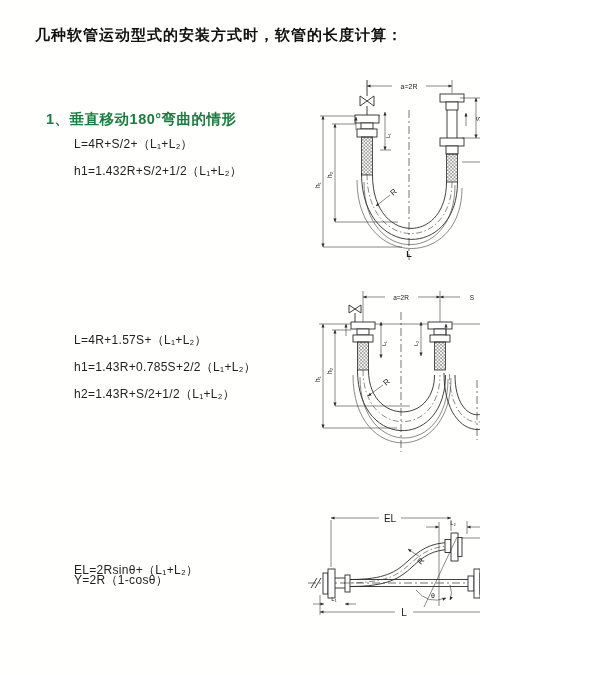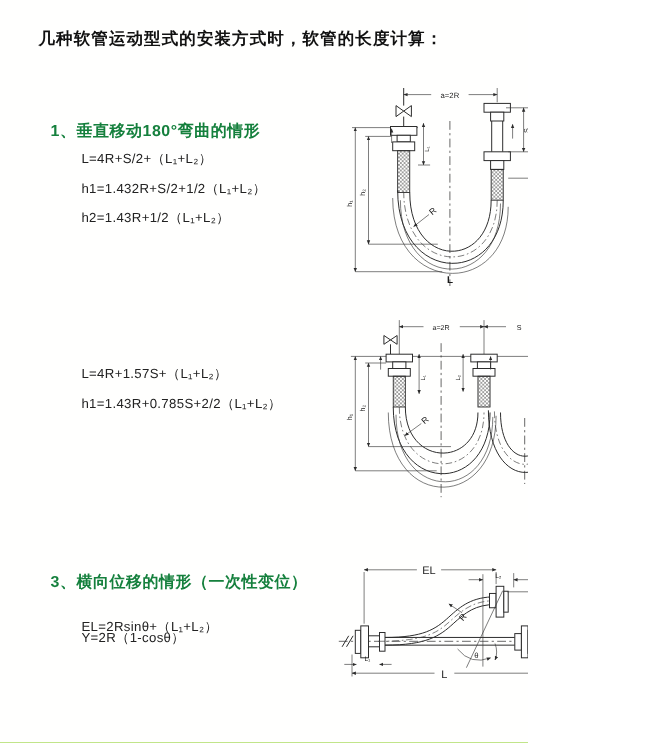--- a/index.html
+++ b/index.html
@@ -47,26 +47,25 @@
 </head>
 <body>
 
 <div class="page">
 
   <div class="title">几种软管运动型式的安装方式时，软管的长度计算：</div>
 
   <div id="h1" class="heading">1、垂直移动180°弯曲的情形</div>
   <div id="f11" class="formula">L=4R+S/2+（L₁+L₂）</div>
   <div id="f12" class="formula">h1=1.432R+S/2+1/2（L₁+L₂）</div>
-  <div id="f13" class="formula">h2=1.43R+1/2（L₁+L₂）</div>
 
   <div id="f21" class="formula">L=4R+1.57S+（L₁+L₂）</div>
   <div id="f22" class="formula">h1=1.43R+0.785S+2/2（L₁+L₂）</div>
-
-  <div id="h3" class="heading">3、横向位移的情形（一次性变位）</div>
+  <div id="f23" class="formula">h2=1.43R+S/2+1/2（L₁+L₂）</div>
+
   <div id="f32" class="formula">Y=2R（1-cosθ）</div>
   <div id="f33" class="formula">EL=2Rsinθ+（L₁+L₂）</div>
 
   <svg id="d1" class="diag" width="290" height="198" viewBox="0 0 290 198">
     <defs>
       <marker id="ar1" viewBox="0 0 10 10" refX="9" refY="5" markerWidth="6.5" markerHeight="6.5" orient="auto-start-reverse">
         <path d="M0,1 L9.5,5 L0,9 z" fill="#2b2b2b"></path>
       </marker>
       <pattern id="hp1" patternUnits="userSpaceOnUse" width="3.4" height="3.4">
         <path d="M0,3.4 L3.4,0 M0,0 L3.4,3.4" stroke="#555" stroke-width="0.5"></path>

